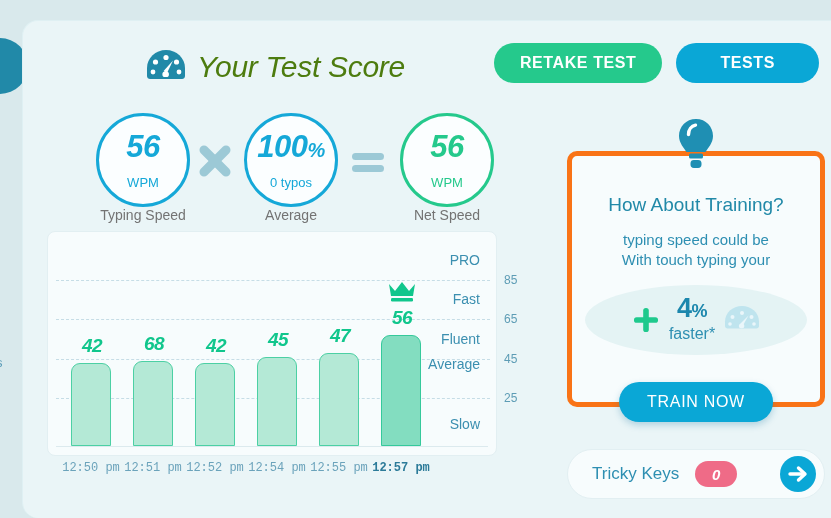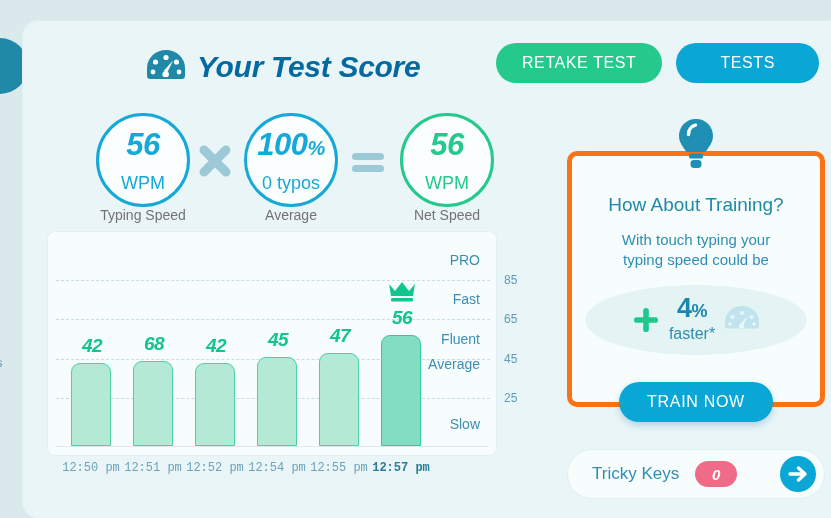--- a/index.html
+++ b/index.html
@@ -54,41 +54,41 @@
   .title-wrap {
     position: absolute;
     left: 122px; top: 25px;
     display: flex;
     align-items: center;
     gap: 10px;
   }
   .gauge-icon { width: 42px; height: 42px; display: block; }
   .page-title {
     font-size: 30px;
-    font-weight: bold;
+    font-weight: normal;
     font-style: italic;
-    color: #0369a1;
+    color: #4d7c0f;
     letter-spacing: -0.3px;
     white-space: nowrap;
   }
   .btn-row {
     position: absolute;
     right: 12px; top: 22px;
     display: flex;
     gap: 14px;
   }
   .pill-btn {
     border: none;
     border-radius: 22px;
     height: 40px;
     padding: 0 26px;
     color: #ffffff;
     font-size: 16px;
     font-family: "Liberation Sans", sans-serif;
-    font-weight: normal;
+    font-weight: bold;
     letter-spacing: 0.6px;
     cursor: pointer;
     white-space: nowrap;
     text-align: right;
   }
   .btn-retake { background: #25c98c; }
   .btn-tests  { background: #0aa7d6; padding: 0 44px; }
 
   
   .stats {
@@ -123,21 +123,21 @@
     font-weight: bold;
     font-style: italic;
     line-height: 1;
     letter-spacing: -0.5px;
   }
   .circle.blue  .c-value { color: #15a8d8; }
   .circle.green .c-value { color: #25c98c; }
   .c-value .pct { font-size: 20px; }
   .c-sub {
     margin-top: 14px;
-    font-size: 18px;
+    font-size: 13px;
     line-height: 1;
   }
   .circle.blue  .c-sub { color: #15a8d8; }
   .circle.green .c-sub { color: #25c98c; }
   .stat-label {
     font-size: 14px;
     color: #737373;
   }
   .op {
     position: absolute;
@@ -504,22 +504,22 @@
       <span class="bulb">
         <svg viewBox="0 0 40 52" width="40" height="52">
           <path d="M20 1 C10 1 3 8.6 3 18 C3 25 8 30 10.5 34 L29.5 34 C32 30 37 25 37 18 C37 8.6 30 1 20 1 Z" fill="#1f8fb3"></path>
           <rect x="13" y="35.5" width="14" height="5" rx="1.6" fill="#1f8fb3"></rect>
           <rect x="14.5" y="42" width="11" height="8" rx="3.4" fill="#1f8fb3"></rect>
           <path d="M12.5 16.5 C12.5 11.5 15.5 8 19.5 7.2" stroke="#ffffff" stroke-width="3.4" fill="none" stroke-linecap="round"></path>
         </svg>
       </span>
       <div class="training-title">How About Training?</div>
       <div class="training-sub">
+        <div>typing speed could be</div>
         <div>With touch typing your</div>
-        <div>typing speed could be</div>
       </div>
 
       <div class="faster-row">
         <div class="faster-bg"></div>
         <span class="plus-icon">
           <svg viewBox="0 0 30 30" width="30" height="30">
             <rect x="12.2" y="3" width="5.6" height="24" rx="2.6" fill="#1fc98d"></rect>
             <rect x="3" y="12.2" width="24" height="5.6" rx="2.6" fill="#1fc98d"></rect>
           </svg>
         </span>

